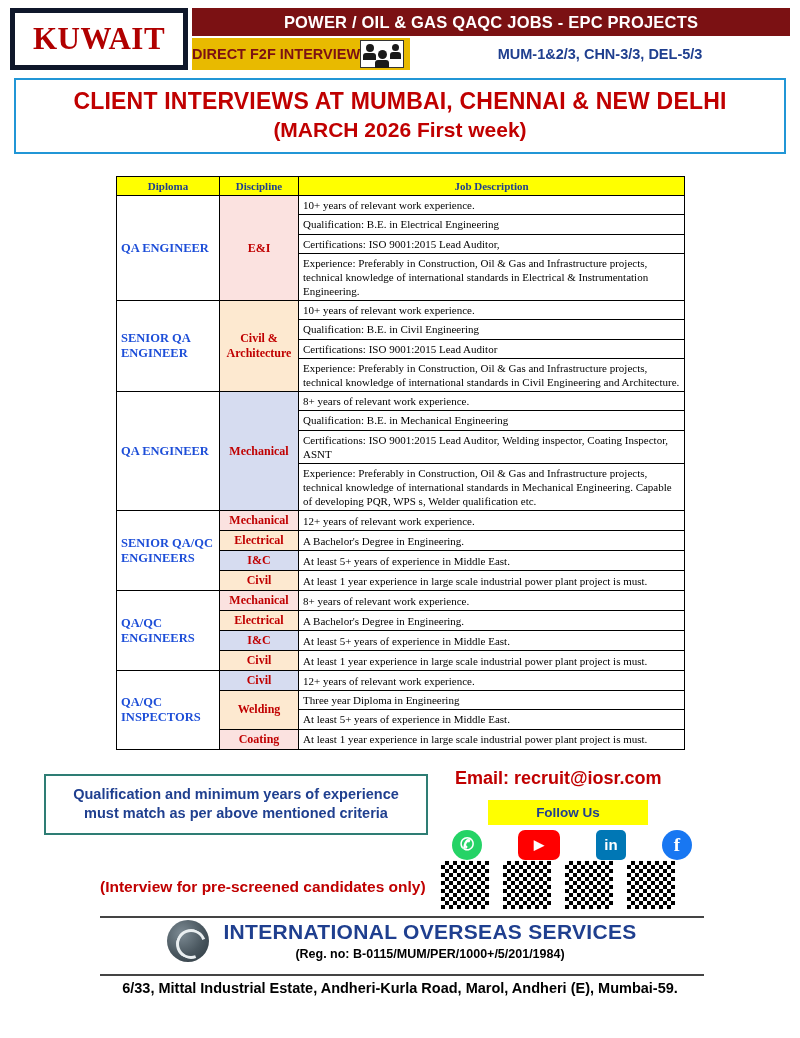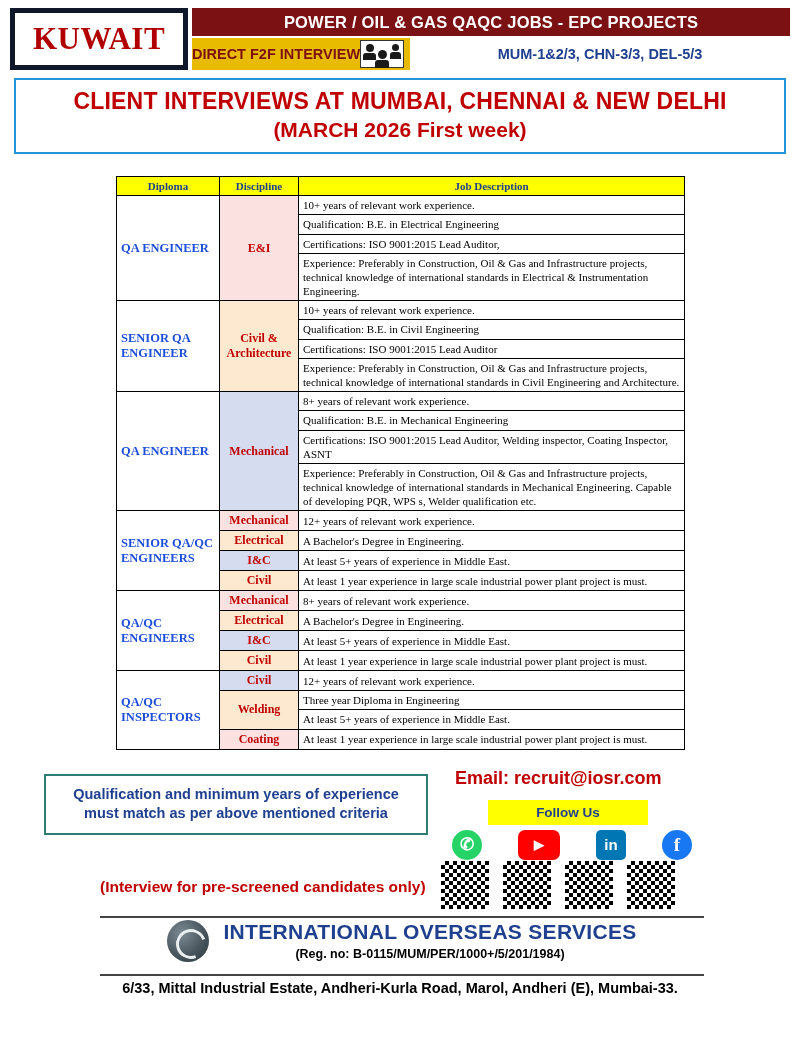--- a/index.html
+++ b/index.html
@@ -502,14 +502,14 @@
   <div class="footer-main">
     <div class="globe"></div>
     <div class="company-block">
       <div class="company-name">INTERNATIONAL OVERSEAS SERVICES</div>
       <div class="company-reg">(Reg. no: B-0115/MUM/PER/1000+/5/201/1984)</div>
     </div>
   </div>
 
   <div class="footer-rule2"></div>
 
-  <div class="address">6/33, Mittal Industrial Estate, Andheri-Kurla Road, Marol, Andheri (E), Mumbai-33.</div>
+  <div class="address">6/33, Mittal Industrial Estate, Andheri-Kurla Road, Marol, Andheri (E), Mumbai-59.</div>
 </div>
 
 </body></html>

